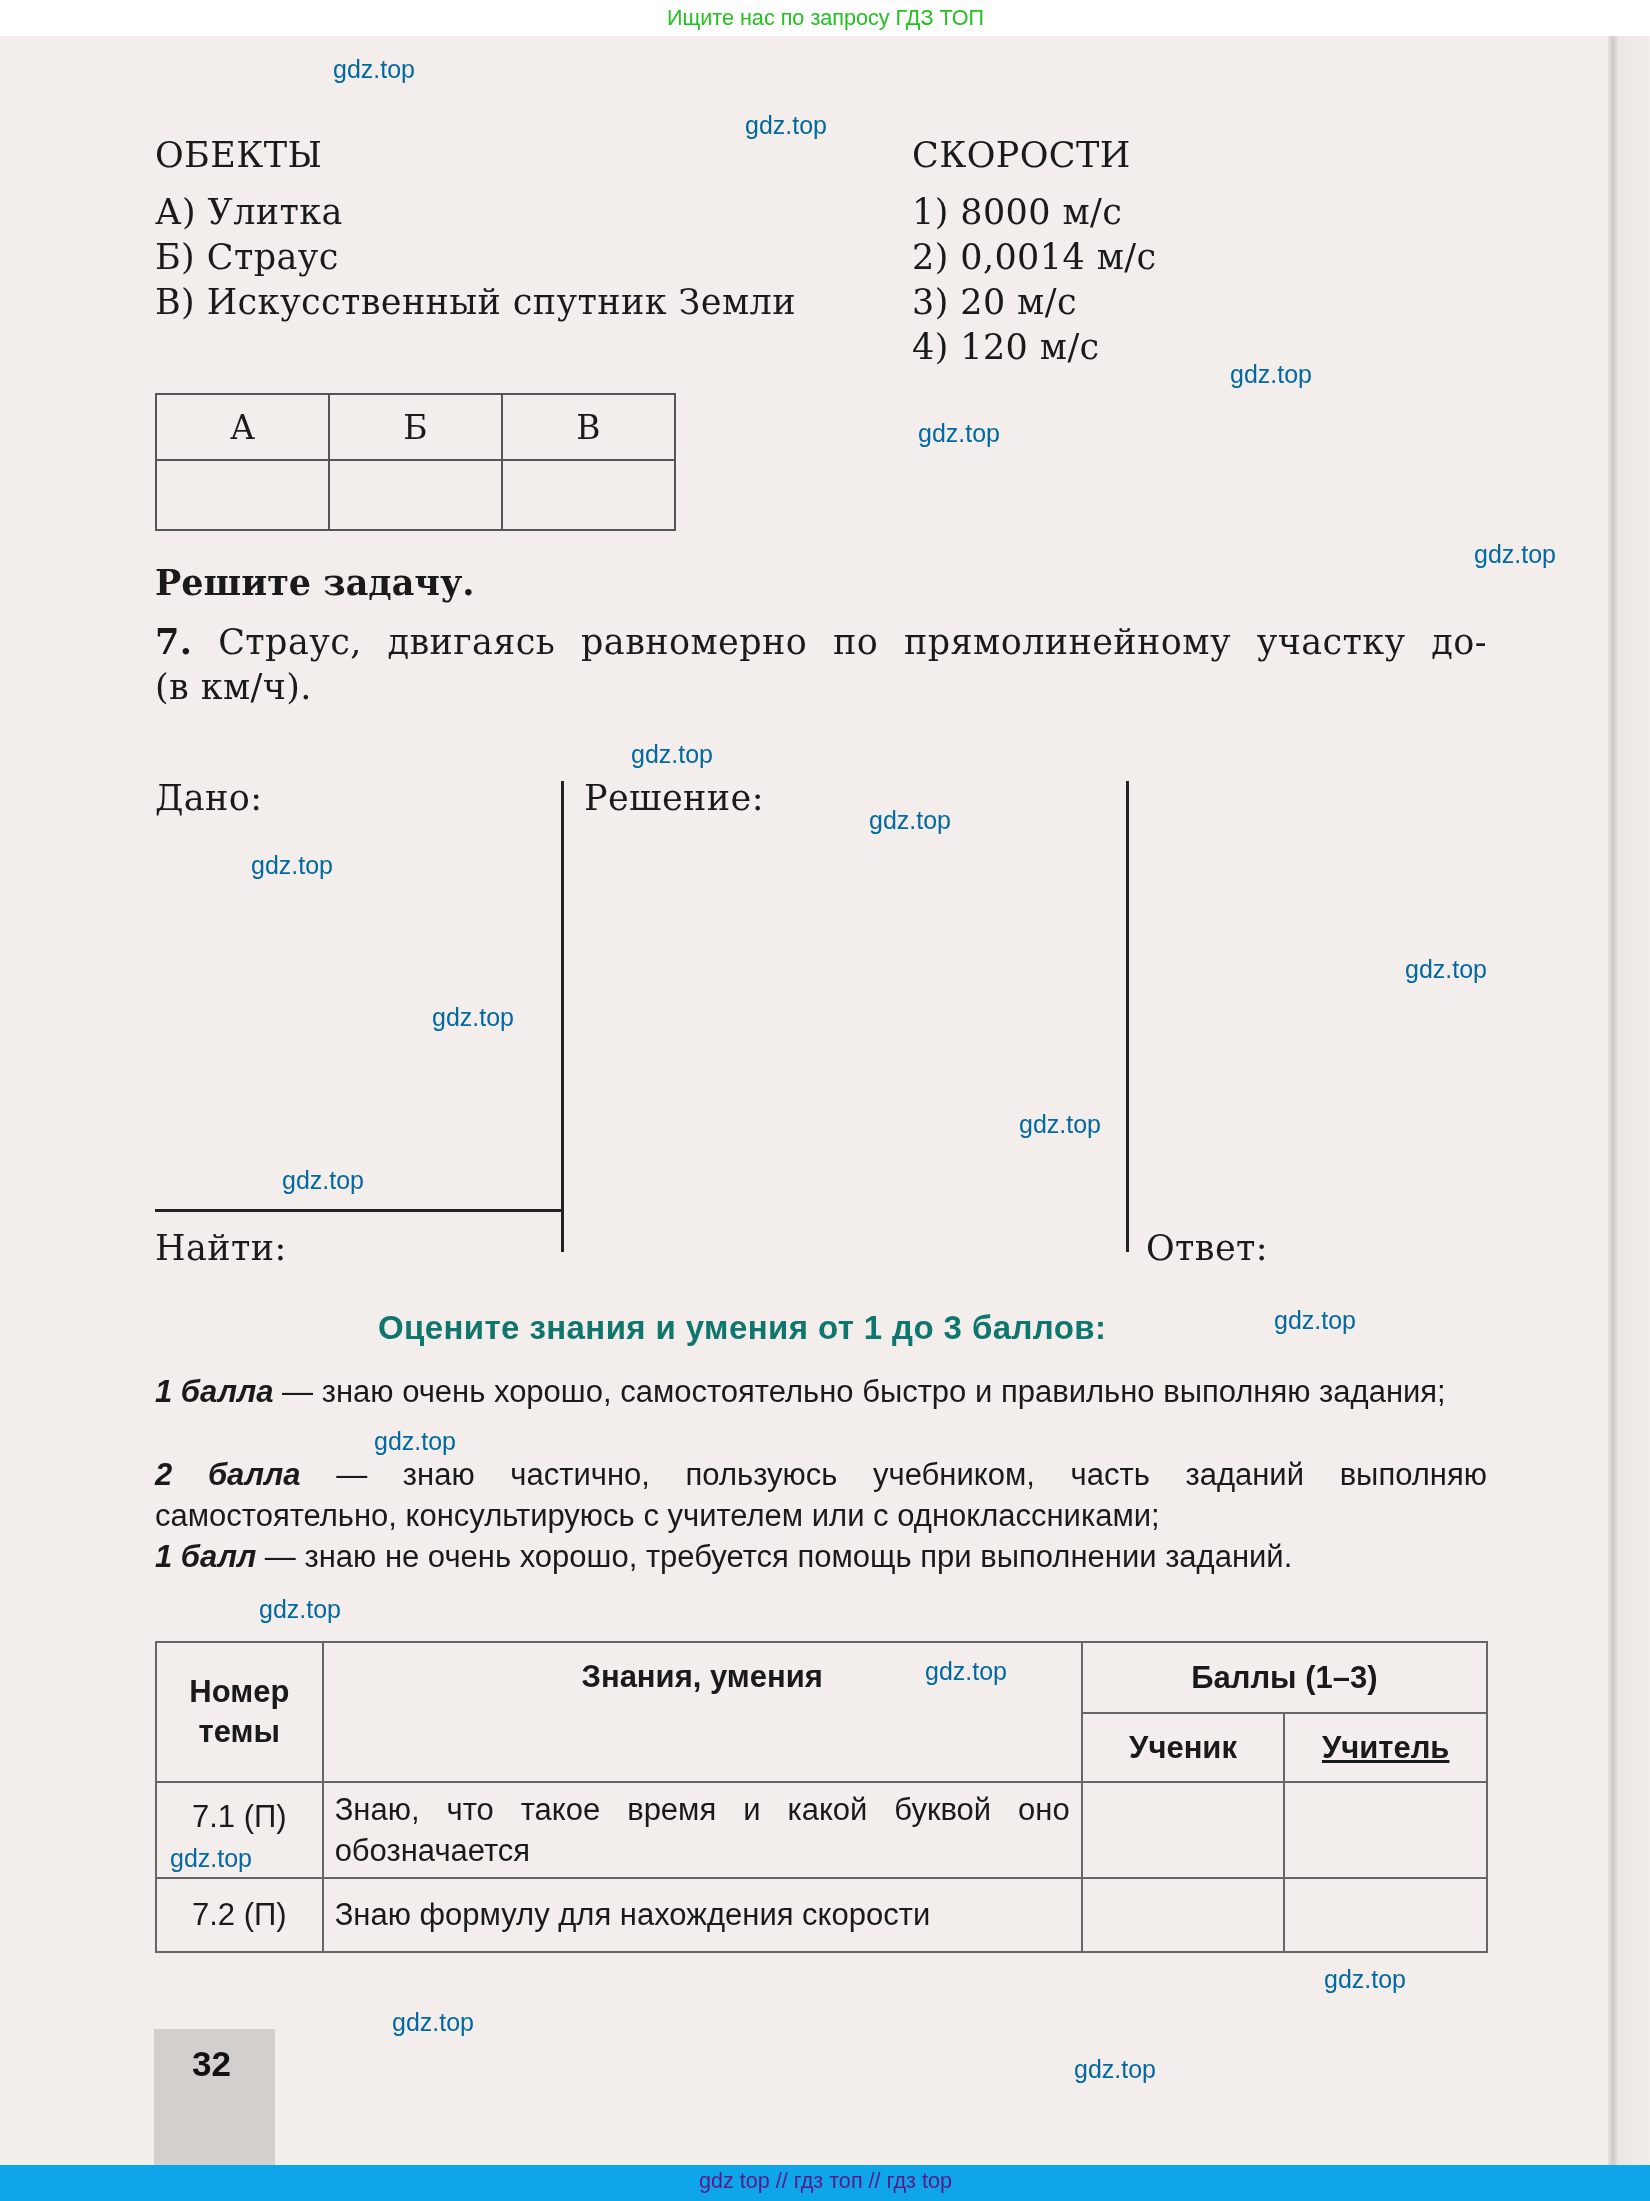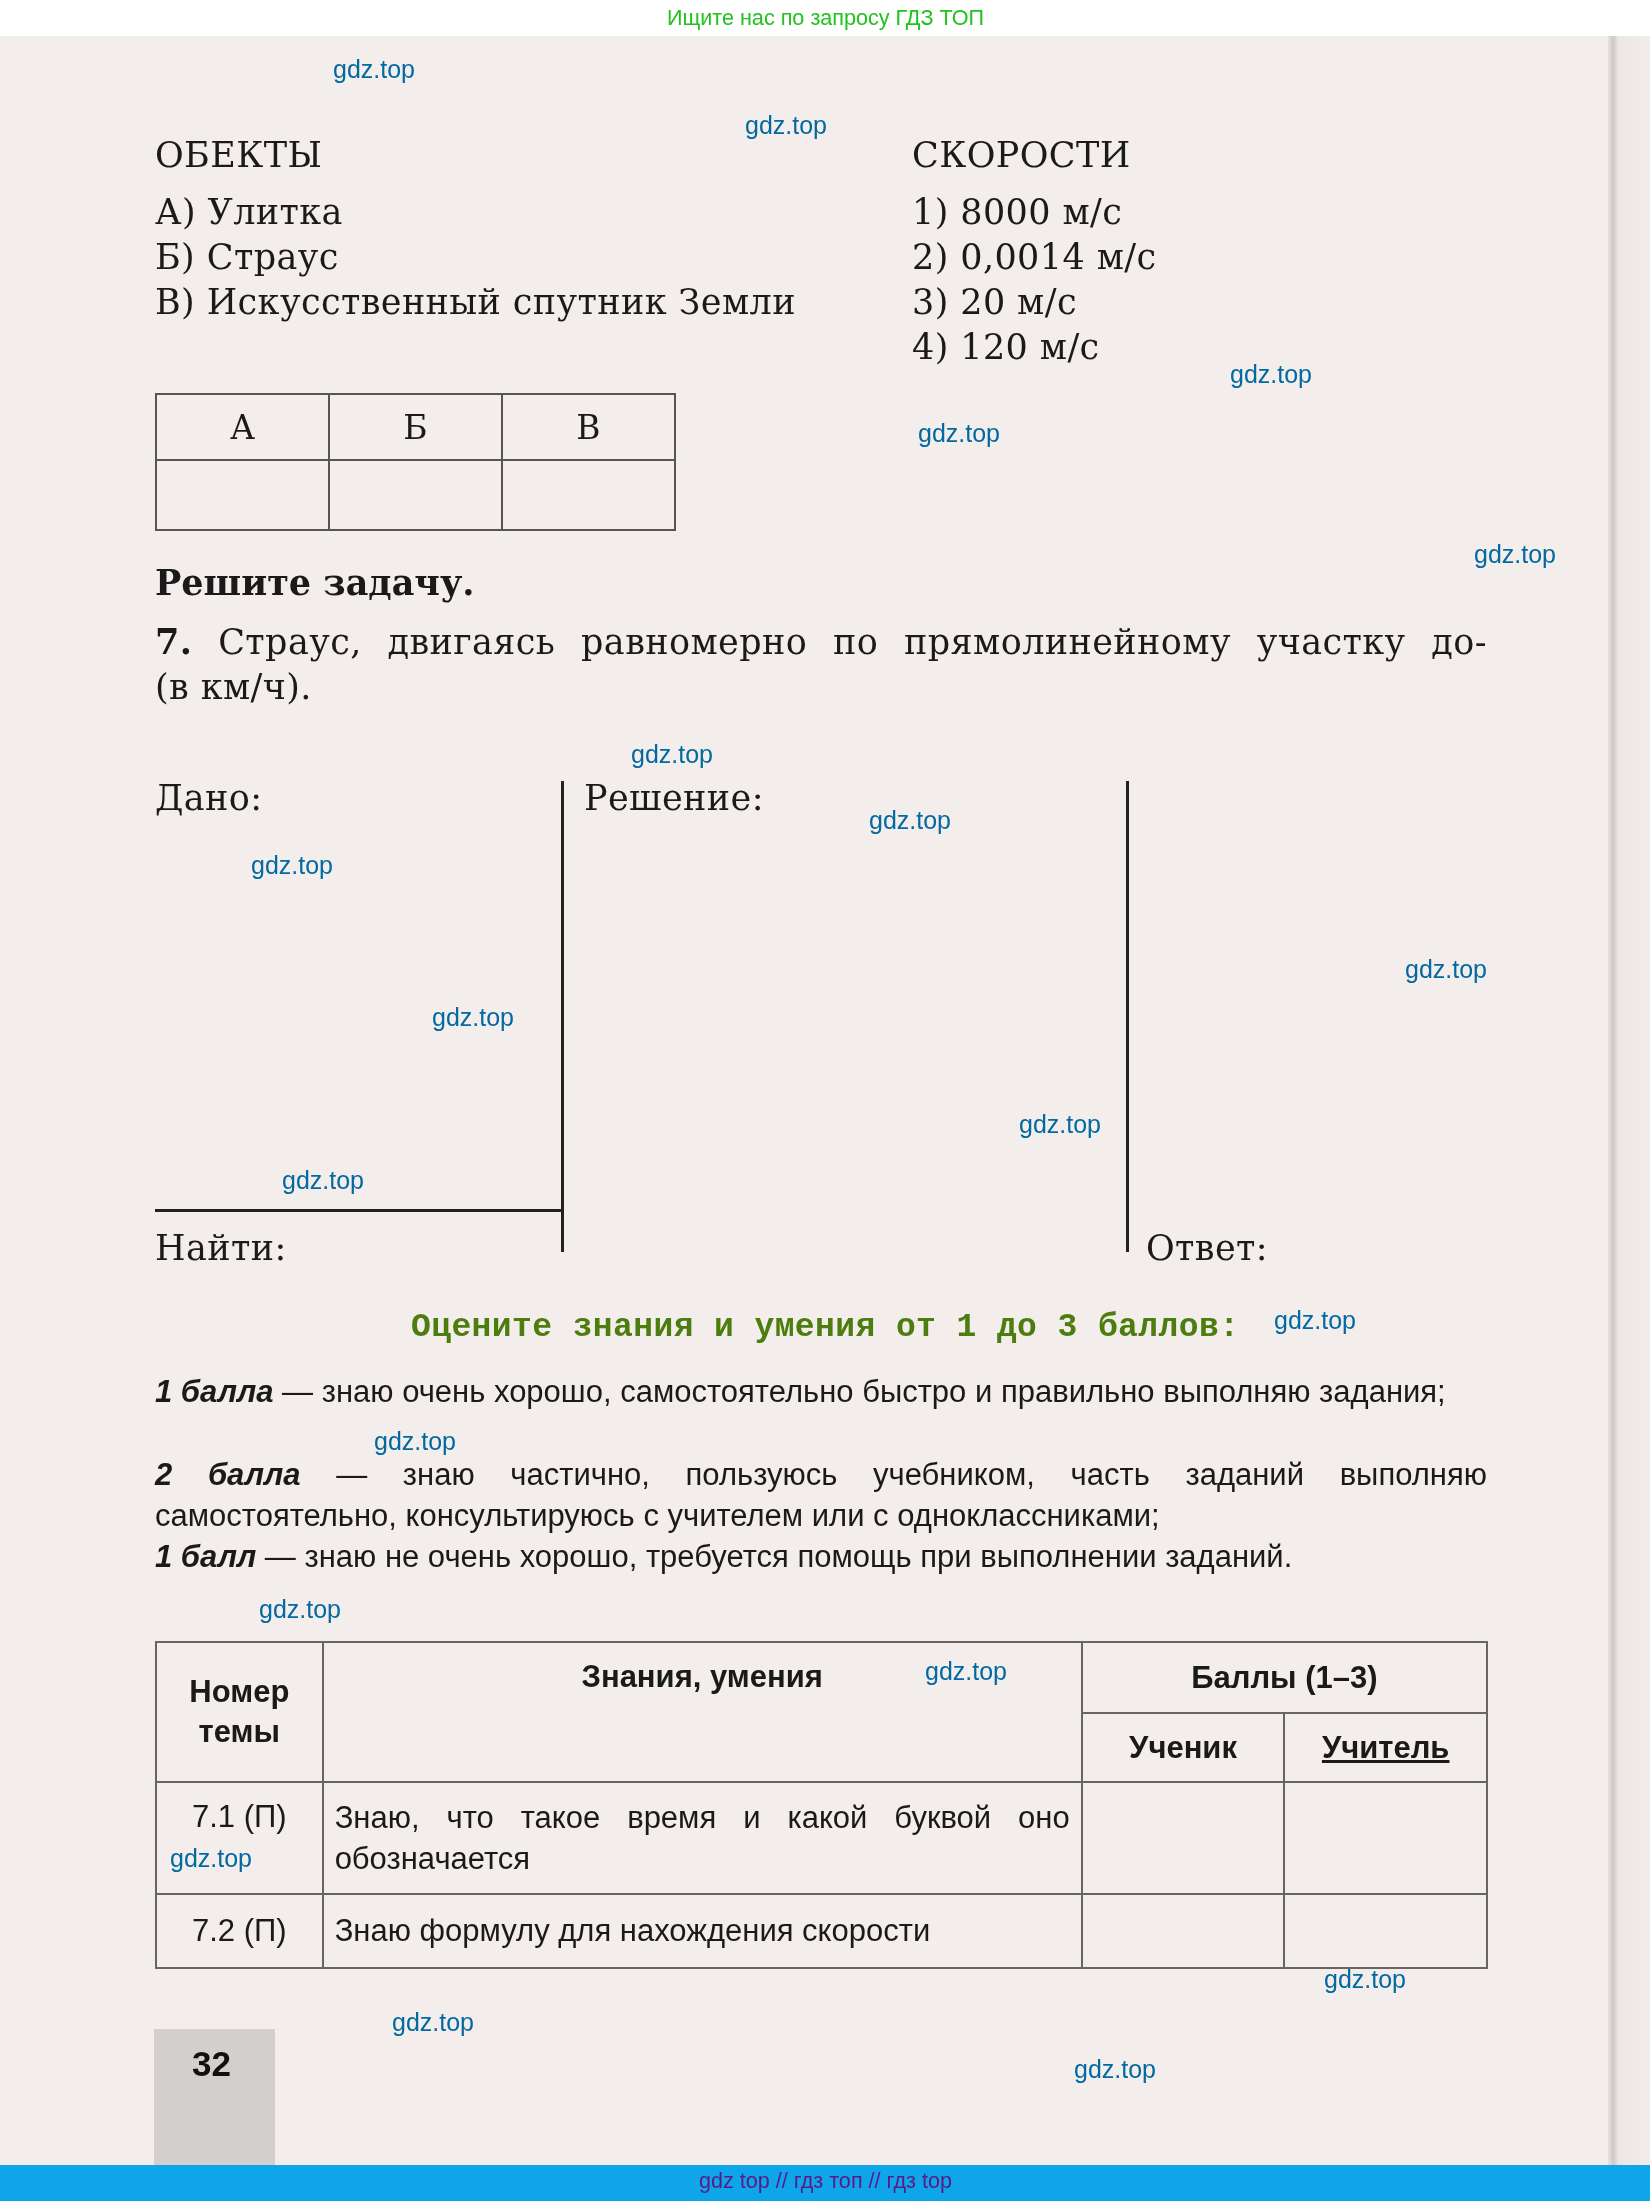--- a/index.html
+++ b/index.html
@@ -13,21 +13,21 @@
   .abs { position:absolute; white-space:nowrap; }
   .serif { font-family:"DejaVu Serif", serif; font-size:35px; letter-spacing:0.4px; }
   .serif-b { font-family:"DejaVu Serif", serif; font-size:35px; font-weight:bold; }
   .wm { position:absolute; font-family:"Liberation Sans", sans-serif; font-size:25px; color:#0369a1; white-space:nowrap; }
   table.ans { position:absolute; left:155px; top:393px; border-collapse:collapse; }
   table.ans td { border:2.6px solid #555; width:169px; text-align:center; font-family:"DejaVu Serif", serif; font-size:33px; }
   table.ans tr.h td { height:62px; }
   table.ans tr.b td { height:66px; }
   .vline { position:absolute; background:#222; width:2.6px; }
   .hline { position:absolute; background:#222; height:2.6px; }
-  .sans { font-family:Liberation Mono, monospace; font-size:31px; color:#4d7c0f;margin-left:33px; }
+  .sans { font-family:Liberation Sans, sans-serif; font-size:31px; color:#0f766e; }
   .para { position:absolute; left:155px; width:1332px; font-family:"Liberation Sans", sans-serif; font-size:31px; line-height:41px; text-align:justify; color:#1a1a1a; }
   .para b { font-style:italic; }
   table.rate { position:absolute; left:155px; top:1641px; width:1333px; border-collapse:collapse; font-family:"Liberation Sans", sans-serif; font-size:31px; }
   table.rate td { border:2.6px solid #666; padding:0 11px; vertical-align:middle; }
   table.rate .hd { font-weight:bold; text-align:center; }
   .pagebox { position:absolute; left:154px; top:2029px; width:121px; height:137px; background:#d2cfcd; }
   .pagenum { position:absolute; left:192px; top:2044px; font-family:"Liberation Sans", sans-serif; font-weight:bold; font-size:35px; color:#111; }
 </style>
 </head>
 <body>
@@ -99,21 +99,21 @@
   <tbody>
       <tr style="height:71px;">
     <td class="hd" rowspan="2" style="width:138px;line-height:40px;">Номер темы</td>
     <td class="hd" rowspan="2" style="width:714px;vertical-align:top;padding-top:15.6px;">Знания, умения</td>
     <td class="hd" colspan="2">Баллы (1–3)</td>
   </tr>
   <tr style="height:69px;">
     <td class="hd" style="width:173px;">Ученик</td>
     <td class="hd" style="width:173px;text-decoration:underline;">Учитель</td>
   </tr>
-  <tr style="height:112px;">
+  <tr style="height:96px;">
     <td style="text-align:center;vertical-align:top;padding-top:15.6px;">7.1 (П)</td>
     <td style="line-height:41px;text-align:justify;border-radius:15px;">Знаю, что такое время и какой буквой оно обозначается</td>
     <td></td>
     <td></td>
   </tr>
   <tr style="height:74px;">
     <td style="text-align:center;">7.2 (П)</td>
     <td>Знаю формулу для нахождения скорости</td>
     <td></td>
     <td></td>

